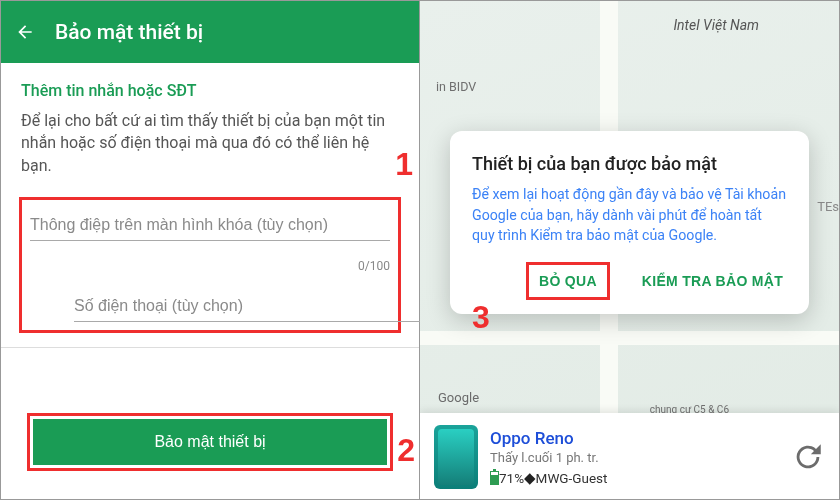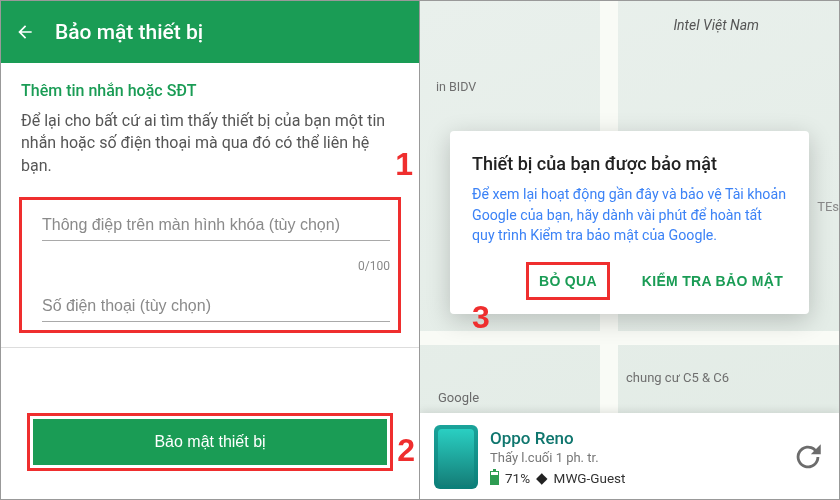--- a/index.html
+++ b/index.html
@@ -55,42 +55,42 @@
     margin-bottom: 10px;
   }
   .desc {
     color: #565656;
     font-size: 16px;
     line-height: 1.4;
   }
   .input-block {
     margin: 10px 18px 0 18px;
     border: 3px solid #ef2e2e;
-    padding: 10px 8px 8px 20px;
+    padding: 10px 8px 8px 8px;
     position: relative;
   }
   .tf {
     width: 100%;
     border: none;
     border-bottom: 1px solid #a9a9a9;
     font-size: 16px;
     padding: 6px 0 6px 0;
     color: #333;
     background: transparent;
     outline: none;
   }
   .tf::placeholder { color: #8a8a8a; }
   .counter {
     text-align: right;
     font-size: 12px;
     color: #888;
     margin-top: 18px;
     margin-bottom: 14px;
   }
-  .tf2 { margin-top: 4px; }
+  .tf2 { margin-top: 4px; margin-left: 44px; }
   .divider {
     margin-top: 14px;
     border-top: 1px solid #ddd;
   }
   .btn-container {
     position: absolute;
     bottom: 30px;
     left: 0; right: 0;
     padding: 0 26px;
   }
@@ -131,35 +131,35 @@
   }
   .map-label {
     position: absolute;
     font-size: 12.5px;
     color: #6f6f6f;
     white-space: nowrap;
   }
   .intel { top: 16px; right: 80px; color: #555; font-size: 14px; font-style: italic;}
   .bidv { top: 78px; left: 6px; margin-left: 10px; }
   .google-lbl { bottom: 96px; left: 18px; color:#6b6b6b; font-size:13px;}
-  .chungcu { bottom: 116px; right: 110px; font-size: 13px;}
+  .chungcu { bottom: 86px; right: 110px; font-size: 10px;}
   .crop-right {
     position: absolute;
     right: 0;
     top: 198px;
     font-size: 13px;
     color: #8a8a8a;
   }
   
   .modal {
     position: absolute;
     top: 130px;
     left: 30px; right: 30px;
     background: #fff;
-    border-radius: 4px;
+    border-radius: 12px;
     box-shadow: 0 6px 24px rgba(0,0,0,.2);
     padding: 22px 22px 14px 22px;
   }
   .modal-title {
     font-size: 18px;
     font-weight: 500;
     color: #222;
     margin-bottom: 10px;
   }
   .modal-body {
@@ -207,23 +207,23 @@
     border-radius: 6px;
     background: linear-gradient(180deg,#1aa39a 0%, #0c7e78 100%);
     position: relative;
   }
   .phone-thumb::after{
     content:""; position:absolute; top:4px; left:4px; right:4px; bottom:4px;
     background: linear-gradient(180deg,#2acfc2,#147f79);
     border-radius:4px;
   }
   .device-info { flex:1; }
-  .device-name { font-size:17px; color:#0f766e; font-weight:500; }
+  .device-name { font-size:17px; color:#1d4ed8; font-weight:500; }
   .device-seen { font-size:13px; color:#777; margin-top:2px; }
-  .device-status { font-size:13.5px; color:#333; margin-top:4px; display:flex; align-items:center; gap:6px;}
+  .device-status { font-size:13.5px; color:#333; margin-top:4px; display:flex; align-items:center; }
   .bat-icon { display:inline-block; width:9px; height:14px; border:1.3px solid #2e9c52; position:relative;}
   .bat-icon::before{content:"";position:absolute;top:-3px;left:2px;width:3px;height:2px;background:#2e9c52;}
   .bat-icon::after{content:"";position:absolute;bottom:0;left:0;right:0;height:70%;background:#2e9c52;}
   .wifi-icon { color:#222; font-size:15px;}
   .refresh {
     width: 34px; height: 34px;
     color: #6c6c6c;
   }
   
   .anno {

